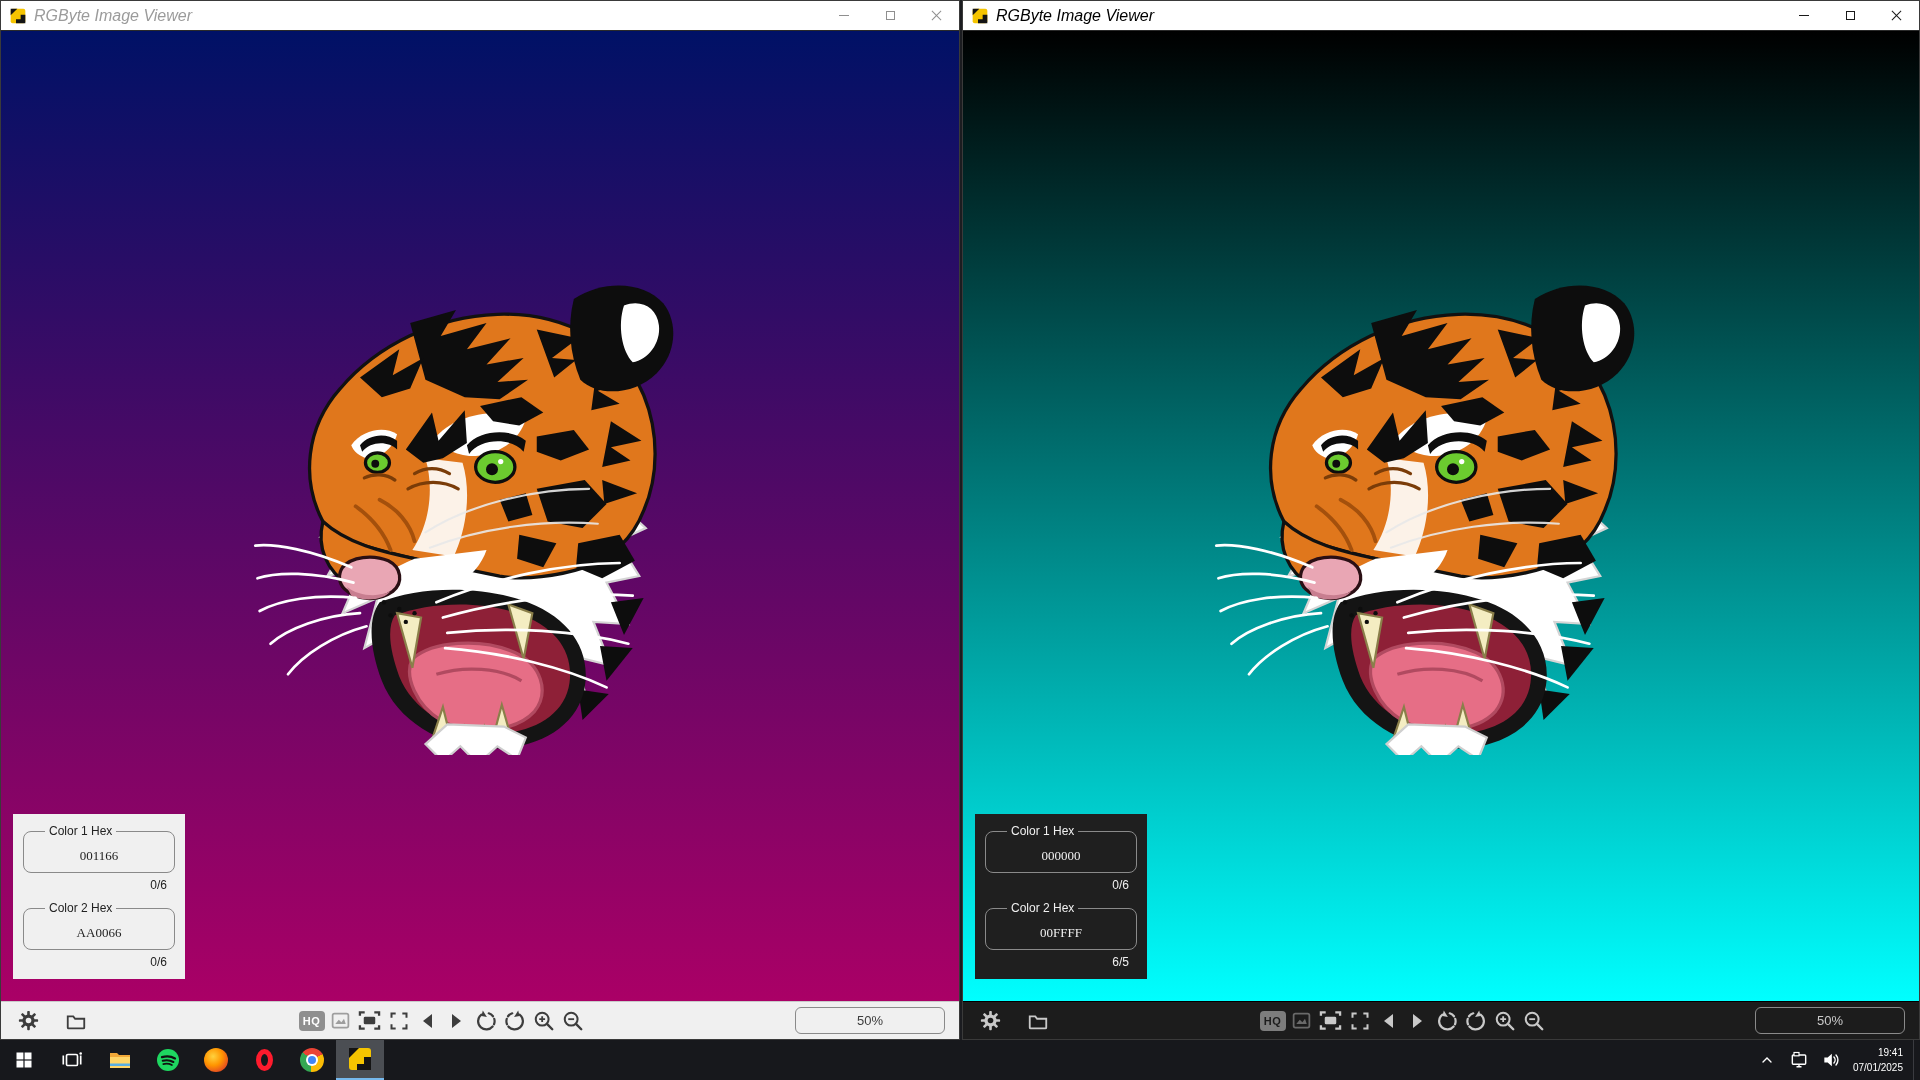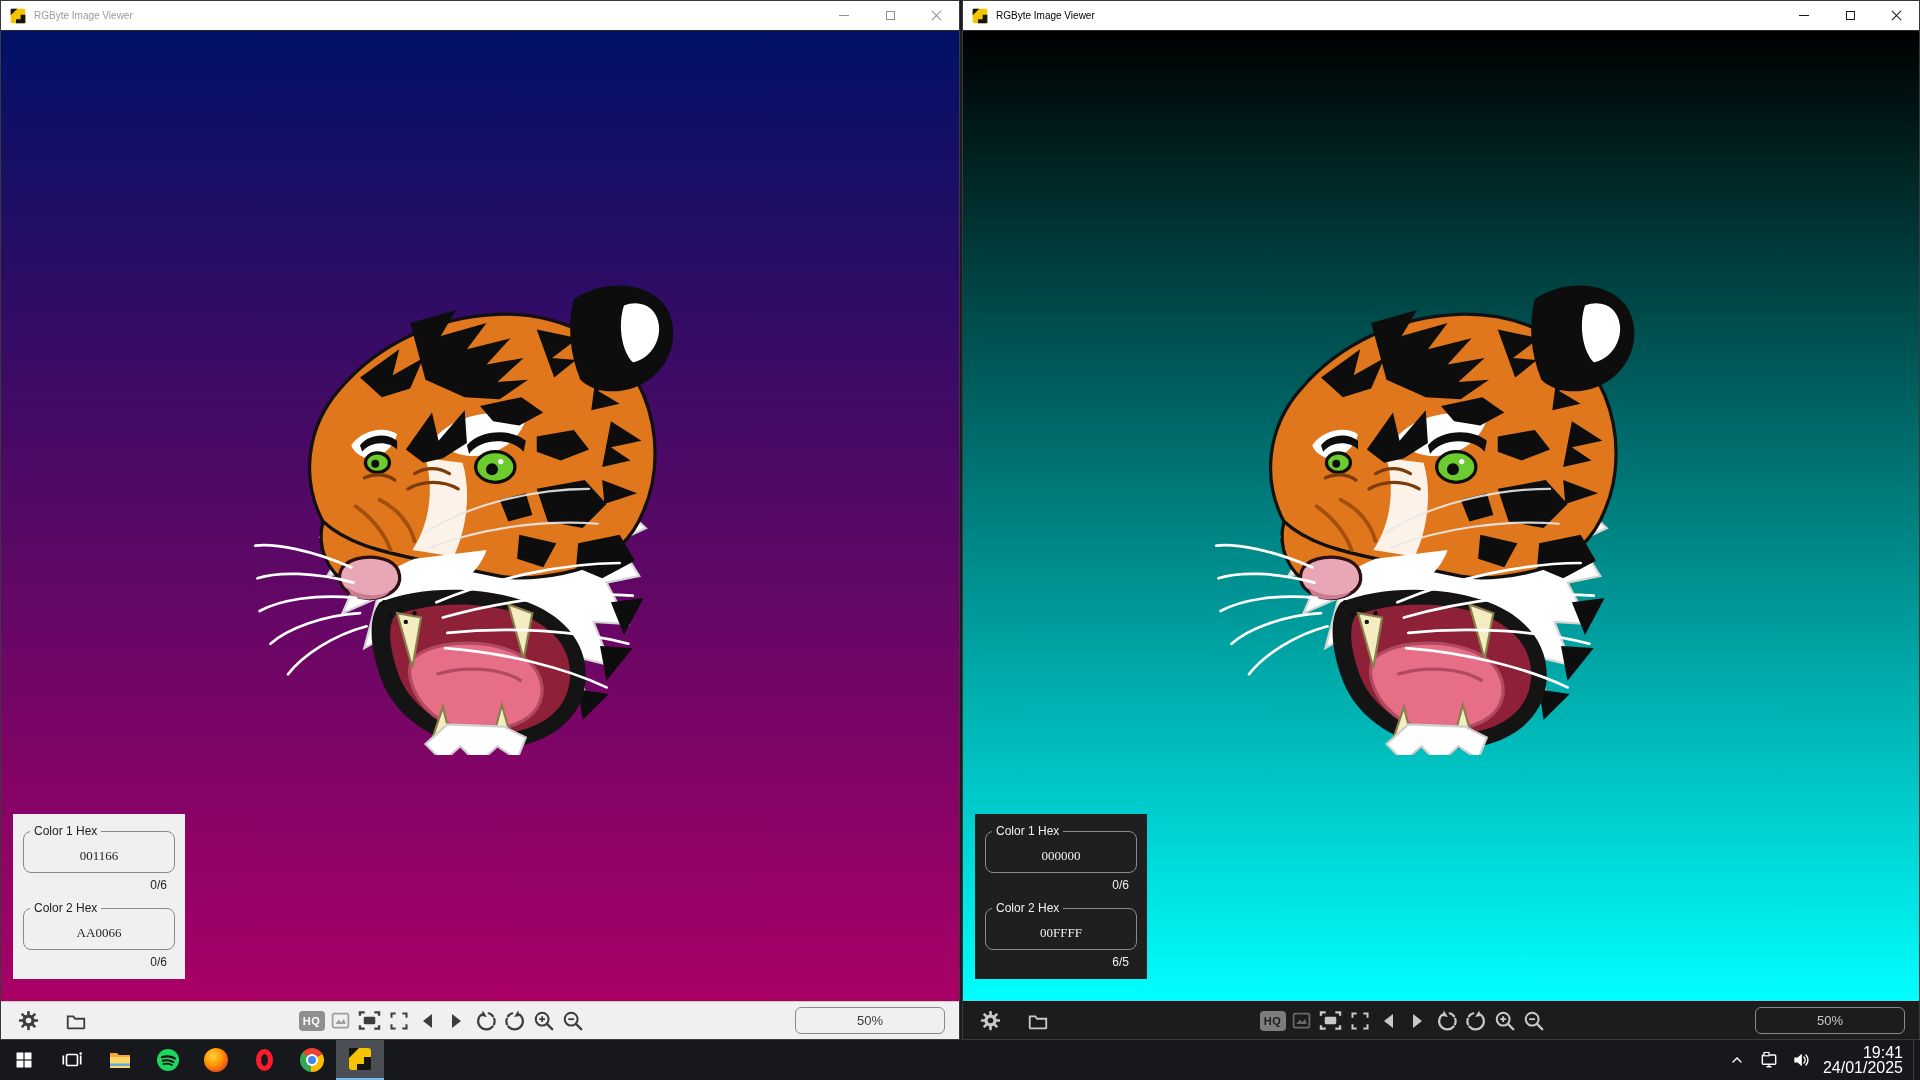--- a/index.html
+++ b/index.html
@@ -8,21 +8,21 @@
 
   
   .win { position:absolute; top:0; height:1040px; display:flex; flex-direction:column;
          border:1px solid #3a3a3a; }
   .win.left  { left:0;   width:960px; }
   .win.right { left:962px; width:958px; }
 
   .titlebar { height:30px; background:#ffffff; display:flex; align-items:center;
               flex:0 0 auto; border-bottom:1px solid #2a2a2a; }
   .titlebar .appicon { width:16px; height:16px; margin:0 8px 0 9px; flex:0 0 auto; }
-  .titlebar .title { font-size:10px; }
+  .titlebar .title { font-size:16px;font-style:italic; }
   .win.inactive .title { color:#9b9b9b; }
   .win.active   .title { color:#000; }
   .caption-btns { margin-left:auto; display:flex; height:100%; }
   .cap-btn { width:46px; height:100%; display:flex; align-items:center; justify-content:center; }
   .win.inactive .cap-btn { color:#8f8f8f; }
   .win.active   .cap-btn { color:#1a1a1a; }
   .glyph-min { width:10px; height:1px; background:currentColor; display:block; }
   .glyph-max { width:9px; height:9px; border:1px solid currentColor; display:block; }
   .glyph-close { width:10px; height:10px; position:relative; display:block; }
   .glyph-close::before,.glyph-close::after { content:""; position:absolute; left:-1px; top:4.5px;
@@ -33,21 +33,21 @@
   .canvas { position:relative; flex:1 1 auto; overflow:hidden; }
   .tiger-wrap { position:absolute; left:50%; top:244px; transform:translateX(-50%);
                 width:460px; height:480px; }
 
   
   .hexpanel { position:absolute; left:12px; bottom:22px; width:172px; padding:9px 10px 2px; }
   .win.left  .hexpanel { --panel-bg:#f0f0f0; background:#f0f0f0; color:#222; }
   .win.right .hexpanel { --panel-bg:#1f1f1f; background:#1f1f1f; color:#f0f0f0; }
   .groupbox { position:relative; border:1px solid #8a8a8a; border-radius:8px; height:42px;
               margin-top:8px; }
-  .groupbox .legend { position:absolute; top:-8px; left:6px; padding:0 4px; font-size:12px;
+  .groupbox .legend { position:absolute; top:-8px; left:21px; padding:0 4px; font-size:12px;
                       background:var(--panel-bg); line-height:14px; }
   .groupbox input { width:100%; height:100%; background:transparent; border:none; outline:none;
                     text-align:center; font-size:13px; color:inherit; padding-top:8px;
                     font-family:Liberation Serif, serif; }
   .counter { text-align:right; font-size:12px; padding:5px 8px 8px 0; }
 
   
   .toolbar { flex:0 0 38px; display:flex; align-items:center; padding:0 14px; gap:0; }
   .win.left  .toolbar { --tb-bg:#f0f0f0; background:#f0f0f0; color:#3d3d3d; border-top:1px solid #c9c9c9; }
   .win.right .toolbar { --tb-bg:#1c1c1c; background:#1c1c1c; color:#c9c9c9; border-top:1px solid #000; }
@@ -67,21 +67,21 @@
              background:transparent; text-align:center; font-size:13px; color:inherit;
              font-family:"Liberation Sans", sans-serif; outline:none; }
 
   
   .taskbar { position:absolute; left:0; top:1040px; width:1920px; height:40px; background:#17181c;
              display:flex; align-items:stretch; }
   .tb-item { width:48px; display:flex; align-items:center; justify-content:center; }
   .tb-item.app-active { background:#4b4e53; border-bottom:2px solid #76b9ed; }
   .tray { margin-left:auto; display:flex; align-items:center; color:#fff; }
   .tray .tb-item { width:32px; }
-  .clock { text-align:right; font-size:16px; line-height:15px; color:#fff; padding:0 10px 0 6px; }
+  .clock { text-align:right; font-size:10px; line-height:15px; color:#fff; padding:0 10px 0 6px; }
   .tray-sep { width:1px; height:100%; background:#3a3b40; }
   .show-desktop { width:6px; height:100%; }
   svg { display:block; }
 </style>
 </head>
 <body>
 
 <svg width="0" height="0" style="position:absolute">
   <symbol id="tiger" viewBox="0 0 420 440">
     <path fill="#ffffff" stroke="#d5d5d5" stroke-width="2" d="M88,210 L64,240 L92,238 L70,276 L102,268 L84,310 L116,296 L104,342 L136,324 L132,370 L160,348 L164,396 L188,368 L200,420 L218,386 L240,424 L250,388 L278,412 L278,374 L308,390 L298,350 L330,358 L314,318 L346,320 L326,282 L356,276 L336,244 L362,232 L336,208 L300,184 L150,184 Z"></path>
@@ -524,18 +524,18 @@
           <use href="#ic-network"></use>
         </svg>
       </div>
     <div class="tb-item">
         <svg width="20" height="20">
           <use href="#ic-volume"></use>
         </svg>
       </div>
     <div class="clock">
       <div>19:41</div>
-      <div>24/01/2025</div>
+      <div>07/01/2025</div>
     </div>
     <div class="tray-sep"></div>
     <div class="show-desktop"></div>
   </div>
 </div>
 
 </body></html>

